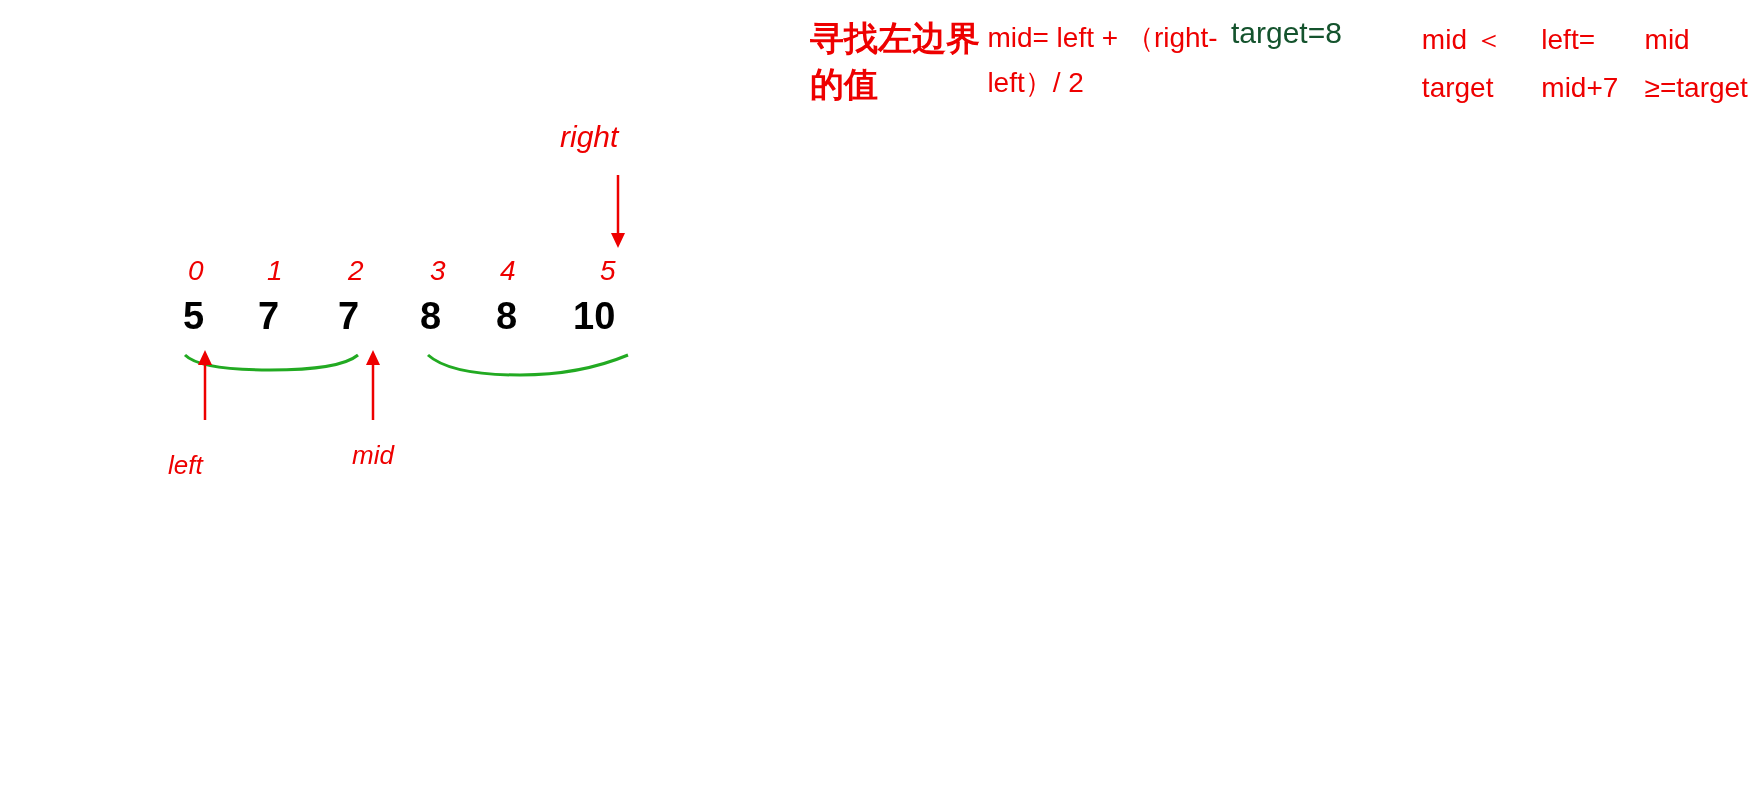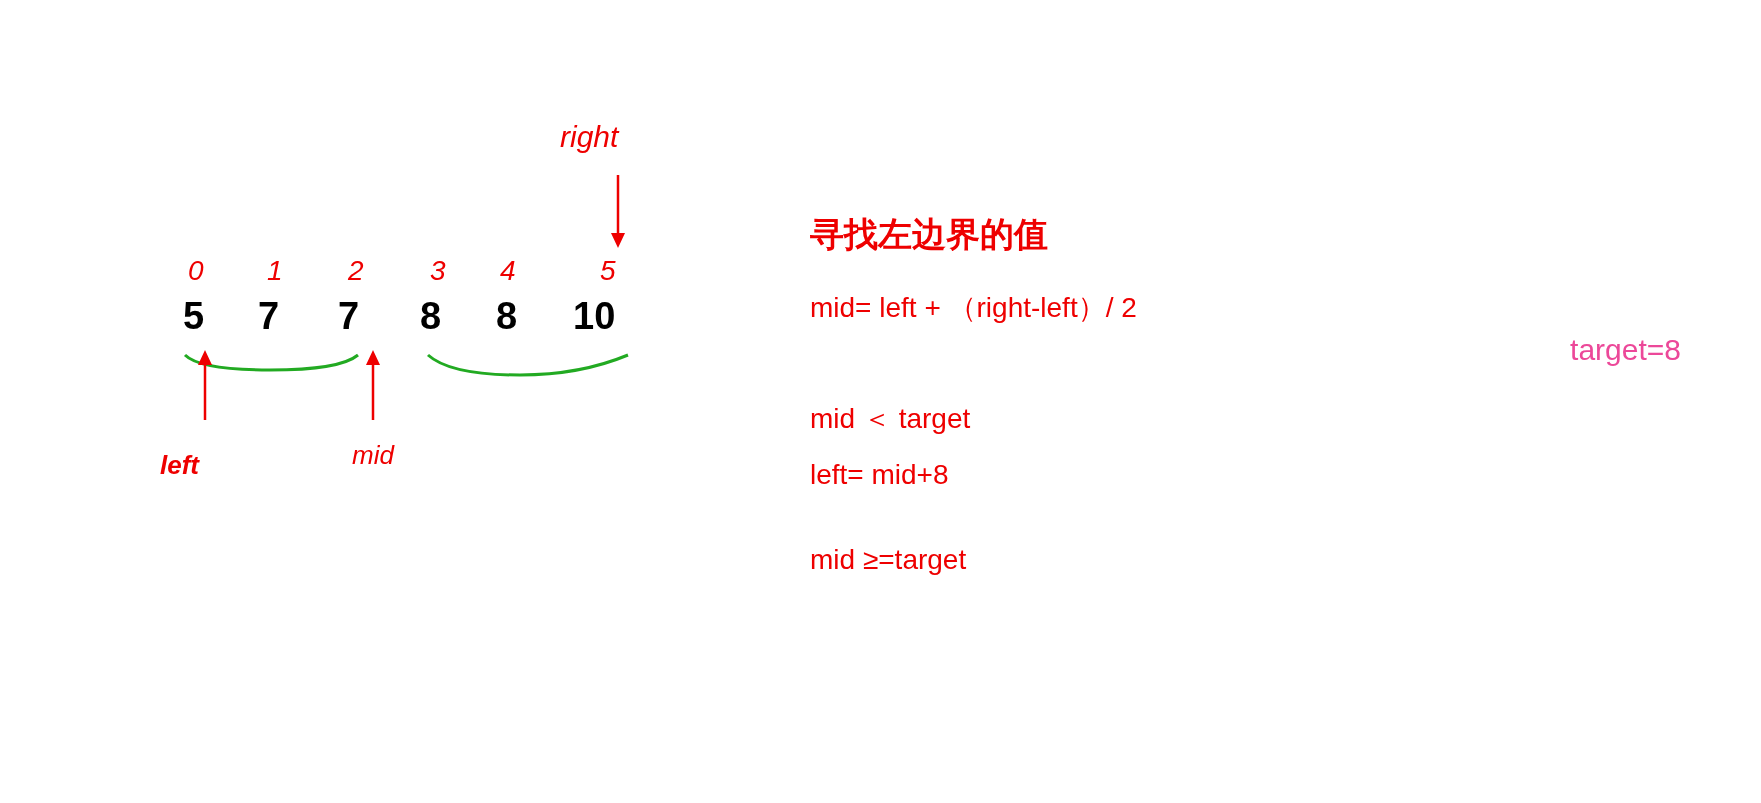--- a/index.html
+++ b/index.html
@@ -25,22 +25,22 @@
       height: 100%;
       position: relative;
       flex-shrink: 0;
     }
 
     
     .text-section {
       flex: 1;
       height: 100%;
       display: flex;
-      flex-direction: column;
-      justify-content: center;
+      flex-direction: row;
+      justify-content: flex-end;
       padding-left: 60px;
       padding-top: 16px;
     }
 
     
     .index-label {
       position: absolute;
       color: #e00;
       font-size: 28px;
       font-family: 'Comic Sans MS', cursive, sans-serif;
@@ -74,21 +74,21 @@
     }
 
     .formula-line {
       color: #e00;
       font-size: 28px;
       margin-bottom: 2px;
       line-height: 1.6;
     }
 
     .target-value {
-      color: #ec4899;
+      color: #14532d;
       font-size: 30px;
       text-align: right;
       margin-bottom: 28px;
       padding-right: 80px;
     }
 
     .condition-line {
       color: #e00;
       font-size: 28px;
       margin-bottom: 8px;
@@ -138,35 +138,35 @@
 
     <span class="num-label" style="left:183px; top:295px;">5</span>
     <span class="num-label" style="left:258px; top:295px;">7</span>
     <span class="num-label" style="left:338px; top:295px;">7</span>
     <span class="num-label" style="left:420px; top:295px;">8</span>
     <span class="num-label" style="left:496px; top:295px;">8</span>
     <span class="num-label" style="left:573px; top:295px;">10</span>
 
     <span class="pointer-label" style="left:560px; top:120px; font-size:30px;text-align:right;">right</span>
 
-    <span class="pointer-label" style="left:160px; top:450px; font-size:26px;font-weight:bold;">left</span>
+    <span class="pointer-label" style="left:168px; top:450px; font-size:26px;">left</span>
 
     <span class="pointer-label" style="left:352px; top:440px; font-size:26px;">mid</span>
   </div>
 
   <div class="text-section">
 
     <div class="section-title">寻找左边界的值</div>
 
     <div class="formula-line">mid= left +  （right-left）/ 2</div>
 
     <div class="target-value">target=8</div>
 
     <div class="condition-line">mid ＜   target</div>
-    <div class="condition-line">left= mid+8</div>
+    <div class="condition-line">left= mid+7</div>
 
     <div class="spacer"></div>
 
     <div class="condition-line">mid ≥=target</div>
 
     <div style="height:15px;"></div>
 
 
   </div>
 

